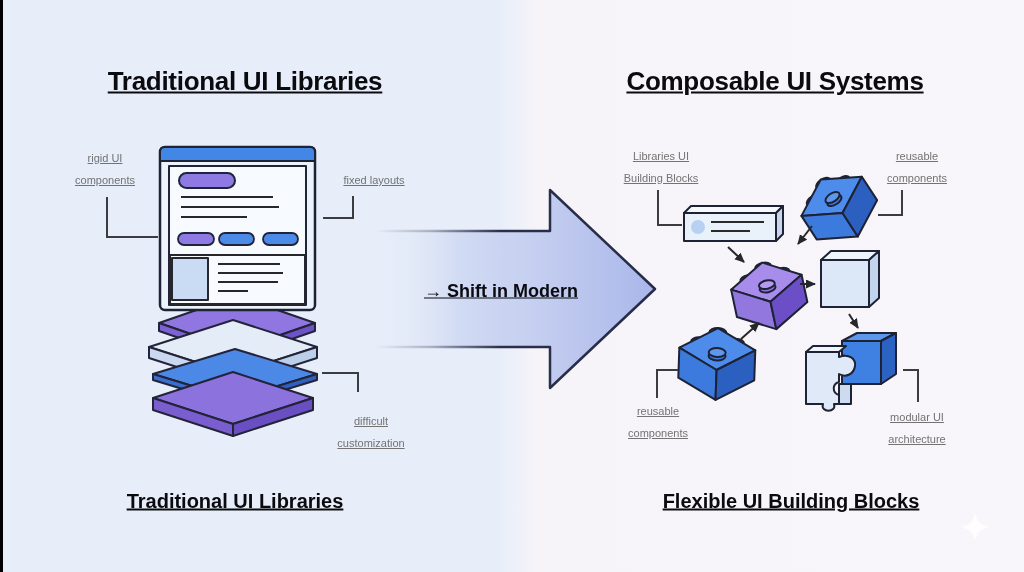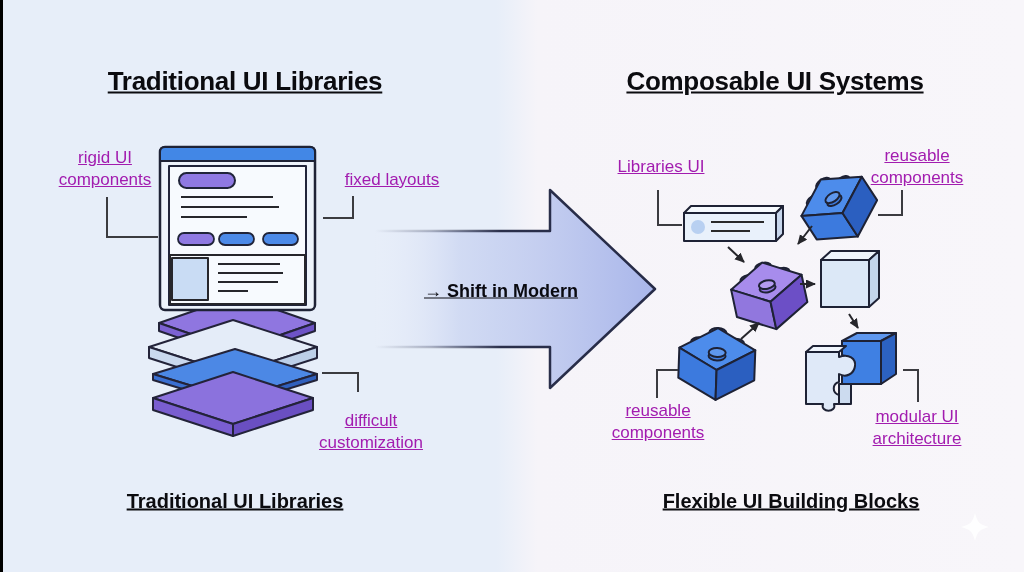--- a/index.html
+++ b/index.html
@@ -5,21 +5,21 @@
   html,body { margin:0; padding:0; }
   body {
     width:1024px; height:572px; position:relative; overflow:hidden;
     font-family:"Liberation Sans", sans-serif;
     background: linear-gradient(90deg,#e7eef9 0%,#e7eef9 48.5%,#f6f4f9 52.5%,#f8f6fa 100%);
   }
   #art { position:absolute; left:0; top:0; z-index:1; }
   .txt { position:absolute; transform:translate(-50%,-50%); text-align:center; z-index:2; white-space:nowrap;text-decoration:underline; }
   .heading { font-size:26px; font-weight:700; color:#0b0b0f; letter-spacing:-0.3px; }
   .caption { font-size:20px; font-weight:700; color:#0b0b0f; }
-  .label   { font-size:17px; line-height:22px; color:#a21caf; }
+  .label   { font-size:11px; line-height:22px; color:#737373; }
   .arrowtext { font-size:18px; font-weight:700; line-height:31px; color:#0a0a10; }
   .edge-strip { position:absolute; left:0; top:0; width:3px; height:572px; background:#000; z-index:3; }
 </style>
 </head>
 <body>
 
 <div class="edge-strip"></div>
 
 <svg id="art" width="1024" height="572" viewBox="0 0 1024 572">
   <defs>
@@ -178,32 +178,33 @@
   <path transform="translate(975,527)" d="M0,-14 C2.5,-4.5 4.5,-2.5 14,0 C4.5,2.5 2.5,4.5 0,14 C-2.5,4.5 -4.5,2.5 -14,0 C-4.5,-2.5 -2.5,-4.5 0,-14 Z" fill="#ffffff" opacity="0.85"></path>
 </svg>
 
 <div class="txt heading" style="left:245px; top:81px;">Traditional UI Libraries</div>
 <div class="txt heading" style="left:775px; top:81px;">Composable UI Systems</div>
 
 <div class="txt label" style="left:105px; top:169px;">
   <div>rigid UI</div>
   <div>components</div>
 </div>
-<div class="txt label" style="left:392px; top:180px;text-align:center;">fixed layouts</div>
+<div class="txt label" style="left:374px; top:180px;text-align:center;">fixed layouts</div>
 <div class="txt label" style="left:371px; top:432px;">
   <div>difficult</div>
   <div>customization</div>
 </div>
 
 <div class="txt arrowtext" style="left:501px; top:291px;">
   <div>→ Shift in Modern</div>
 </div>
 
 <div class="txt label" style="left:661px; top:167px;">
   <div>Libraries UI</div>
+  <div>Building Blocks</div>
 </div>
 <div class="txt label" style="left:917px; top:167px;">
   <div>reusable</div>
   <div>components</div>
 </div>
 <div class="txt label" style="left:658px; top:422px;">
   <div>reusable</div>
   <div>components</div>
 </div>
 <div class="txt label" style="left:917px; top:428px;">

